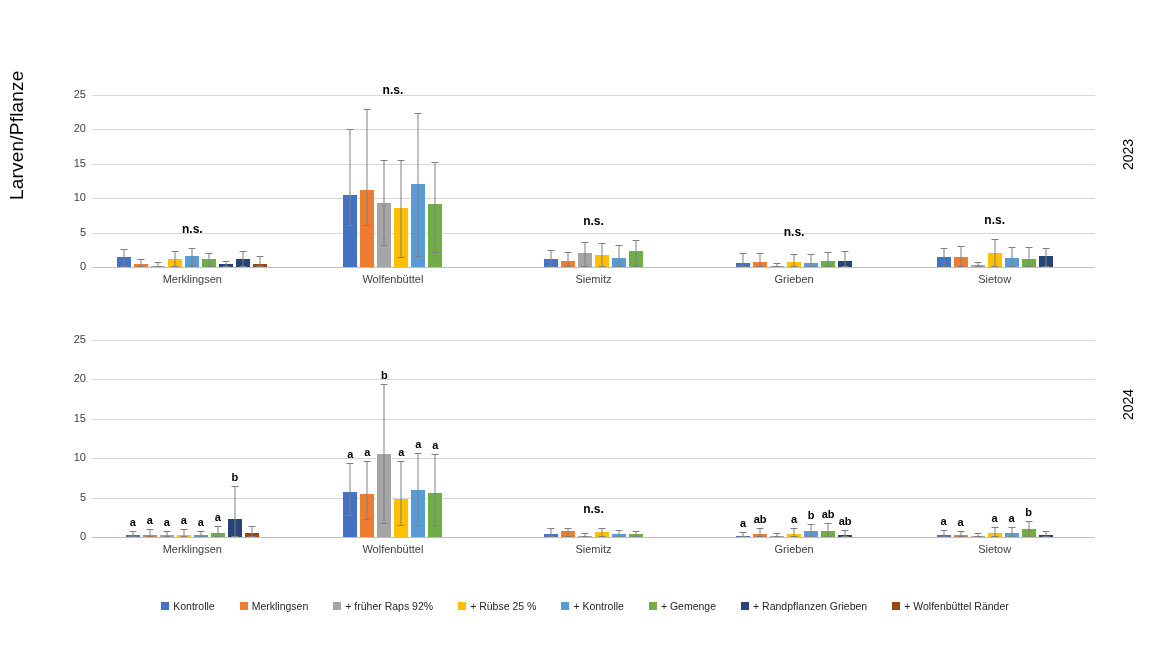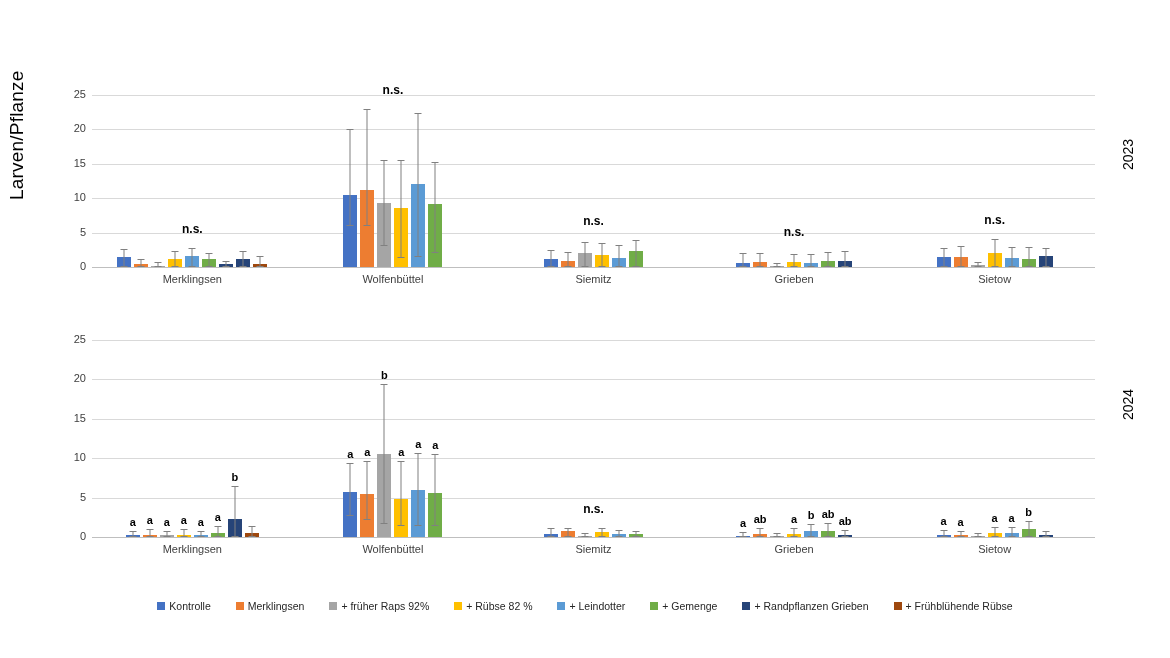--- a/index.html
+++ b/index.html
@@ -472,32 +472,32 @@
       <div class="legitem">
         <span class="swatch" style="background: rgb(237, 125, 49);"></span>
         <span>Merklingsen</span>
       </div>
       <div class="legitem">
         <span class="swatch" style="background: rgb(165, 165, 165);"></span>
         <span>+ früher Raps 92%</span>
       </div>
       <div class="legitem">
         <span class="swatch" style="background: rgb(255, 192, 0);"></span>
-        <span>+ Rübse 82 %</span>
+        <span>+ Rübse 25 %</span>
       </div>
       <div class="legitem">
         <span class="swatch" style="background: rgb(91, 155, 213);"></span>
-        <span>+ Leindotter</span>
+        <span>+ Kontrolle</span>
       </div>
       <div class="legitem">
         <span class="swatch" style="background: rgb(112, 173, 71);"></span>
         <span>+ Gemenge</span>
       </div>
       <div class="legitem">
         <span class="swatch" style="background: rgb(38, 68, 120);"></span>
         <span>+ Randpflanzen Grieben</span>
       </div>
       <div class="legitem">
         <span class="swatch" style="background: rgb(158, 72, 14);"></span>
-        <span>+ Frühblühende Rübse</span>
+        <span>+ Wolfenbüttel Ränder</span>
       </div>
     </div>
 </div>
 
 </body></html>

